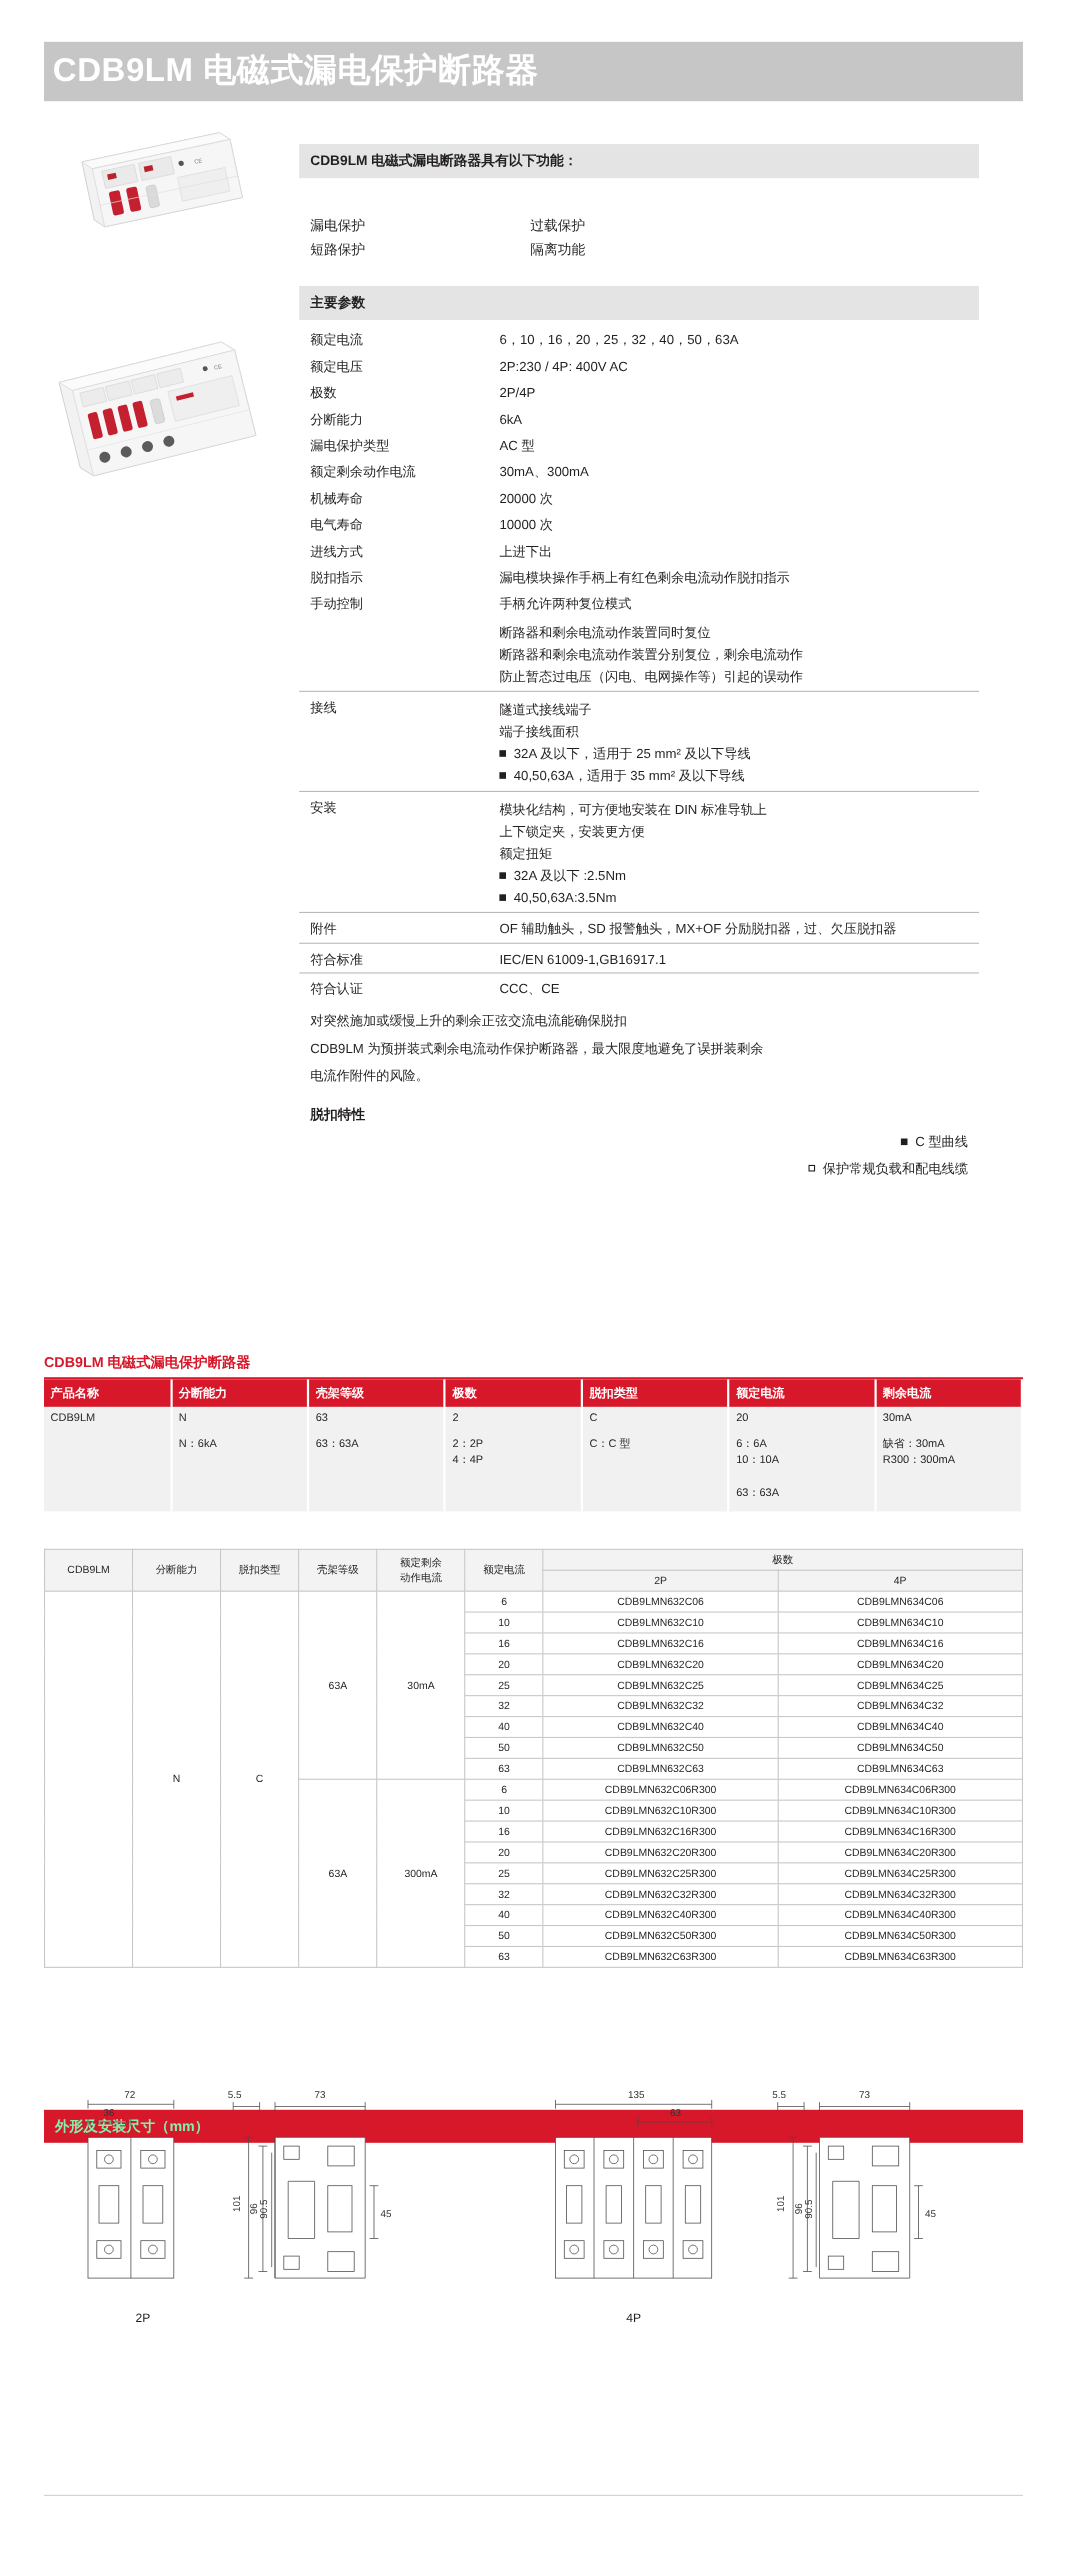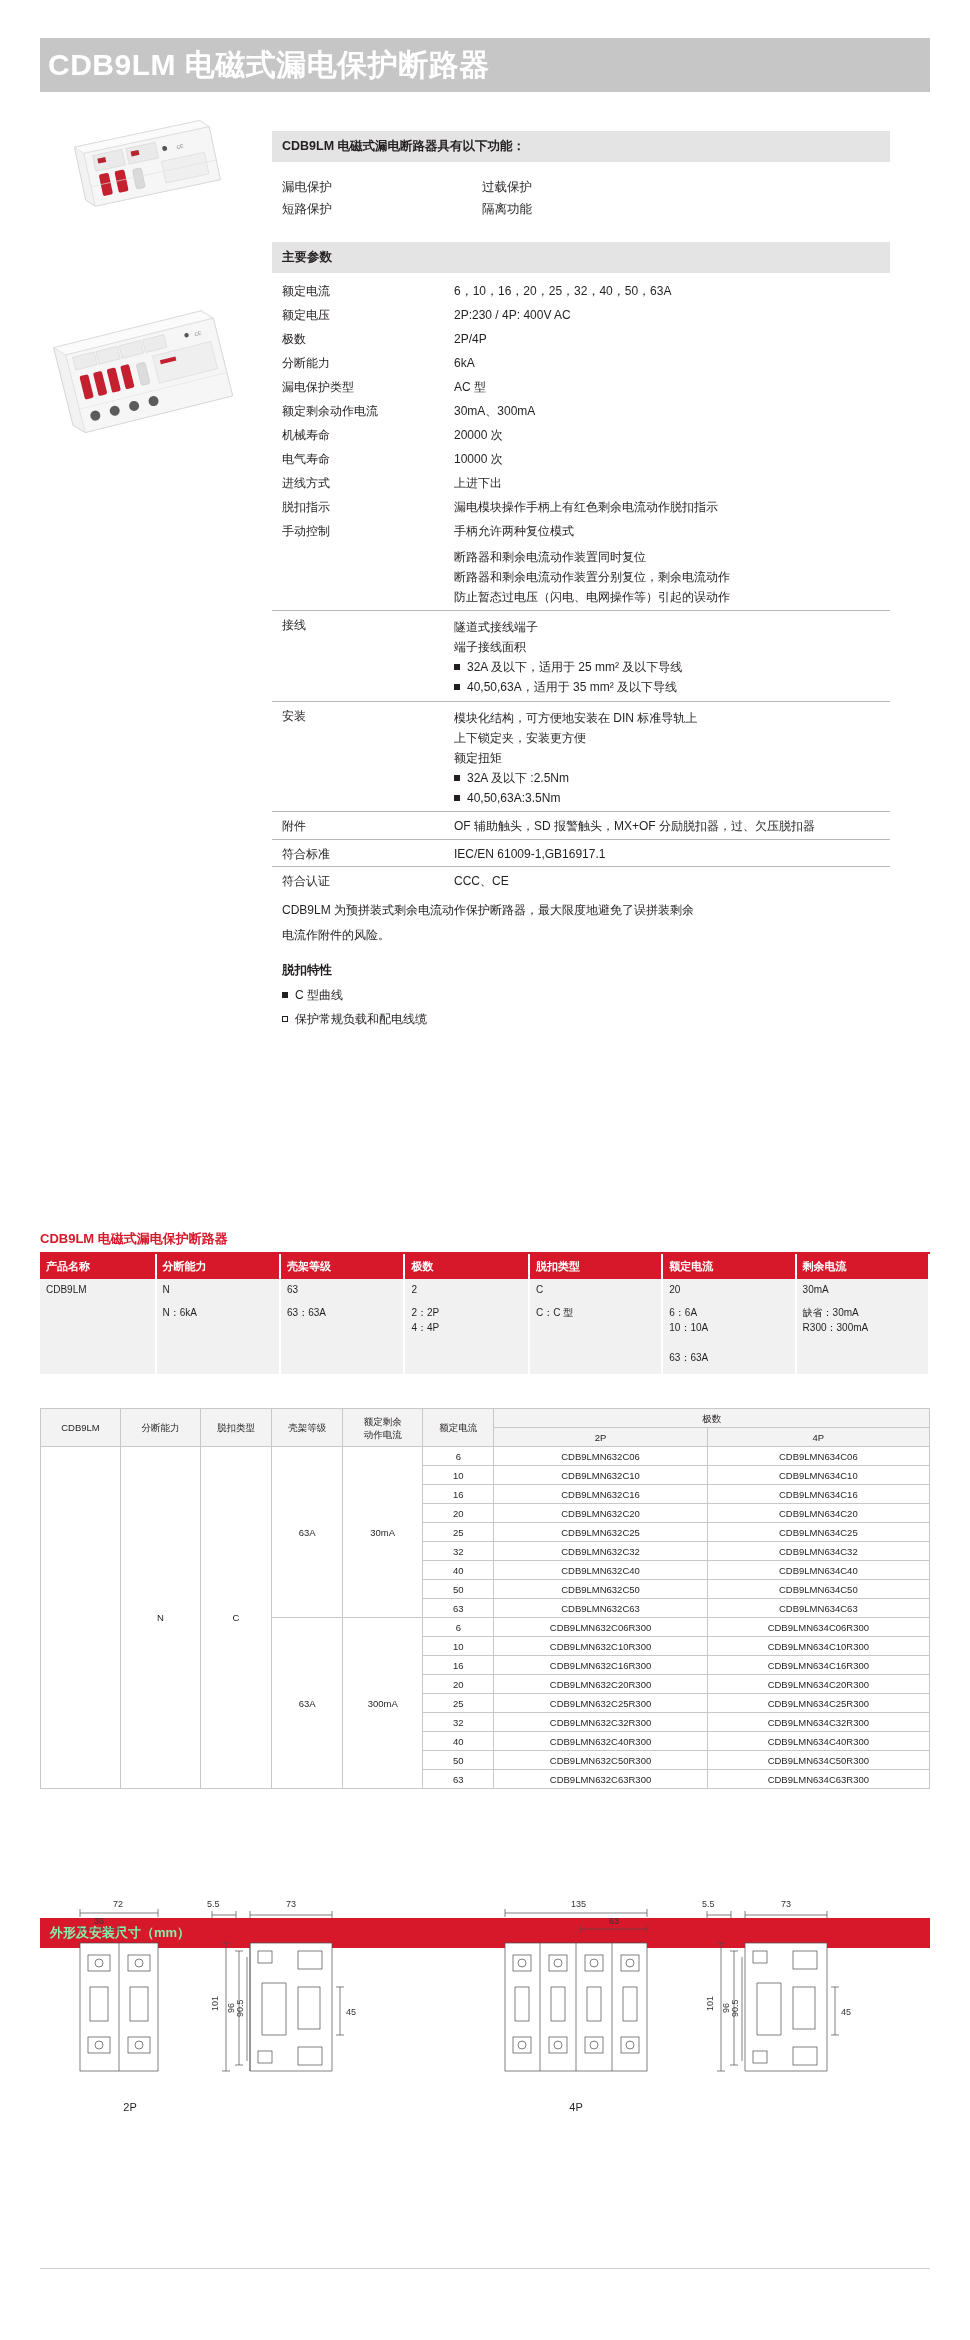--- a/index.html
+++ b/index.html
@@ -29,36 +29,36 @@
   
   .photo { position: absolute; }
   .photo svg { display: block; }
 
   
   .spec { position: absolute; left: 272px; top: 131px; width: 618px; }
   .band {
     background: #e4e4e4; padding: 7px 10px;
     font-size: 12.5px; font-weight: bold; color: #231f20;
   }
-  .two-col { display: flex; padding: 14px 10px 4px 10px; align-items: flex-end; }
+  .two-col { display: flex; padding: 32px 10px 4px 10px; align-items: flex-end; }
   .two-col .c1 { width: 200px; }
   .two-col .c2 { width: 200px; }
   .two-col .ln { line-height: 22px; font-size: 12.5px; }
 
   .prow { display: flex; align-items: flex-start; padding: 3.5px 10px; font-size: 12px; }
   .prow .k { width: 172px; flex: 0 0 172px; line-height: 17px; }
   .prow .v { flex: 1; line-height: 17px; }
   .prow.sep { border-top: 1px solid #b9b9b9; padding-top: 6px; }
   .vline { line-height: 20px; }
   .bullet-sq { display: inline-block; width: 6px; height: 6px; background: #231f20; margin-right: 7px; vertical-align: 1px; }
   .bullet-open { display: inline-block; width: 6px; height: 6px; border: 1px solid #231f20; margin-right: 7px; vertical-align: 1px; }
 
   .note { padding: 2px 10px; font-size: 12px; line-height: 21px; }
   .trip-head { padding: 14px 10px 4px 10px; font-weight: bold; font-size: 12.5px; }
-  .trip-item { padding: 2px 10px; font-size: 12px; line-height: 20px; }
+  .trip-item { padding: 2px 10px; font-size: 12px; line-height: 20px; text-align: right; }
 
   
   .sect {
     position: absolute; left: 40px; width: 890px;
   }
   .sect-title {
     color: #d7182a; font-size: 13px; font-weight: bold;
     padding-bottom: 4px;
   }
   .sect-rule { height: 2px; background: #d7182a; }
@@ -254,20 +254,21 @@
     <div class="prow sep">
       <div class="k">符合标准</div>
       <div class="v">IEC/EN 61009-1,GB16917.1</div>
     </div>
     <div class="prow sep">
       <div class="k">符合认证</div>
       <div class="v">CCC、CE</div>
     </div>
 
     <div style="height:4px"></div>
+    <div class="note">对突然施加或缓慢上升的剩余正弦交流电流能确保脱扣</div>
     <div class="note">CDB9LM 为预拼装式剩余电流动作保护断路器，最大限度地避免了误拼装剩余</div>
     <div class="note">电流作附件的风险。</div>
 
     <div class="trip-head">脱扣特性</div>
     <div class="trip-item"><span class="bullet-sq"></span><span>C 型曲线</span></div>
     <div class="trip-item"><span class="bullet-open"></span><span>保护常规负载和配电线缆</span></div>
   </div>
 
   <div class="sect" style="top:1230px;">
     <div class="sect-title">CDB9LM 电磁式漏电保护断路器</div>

